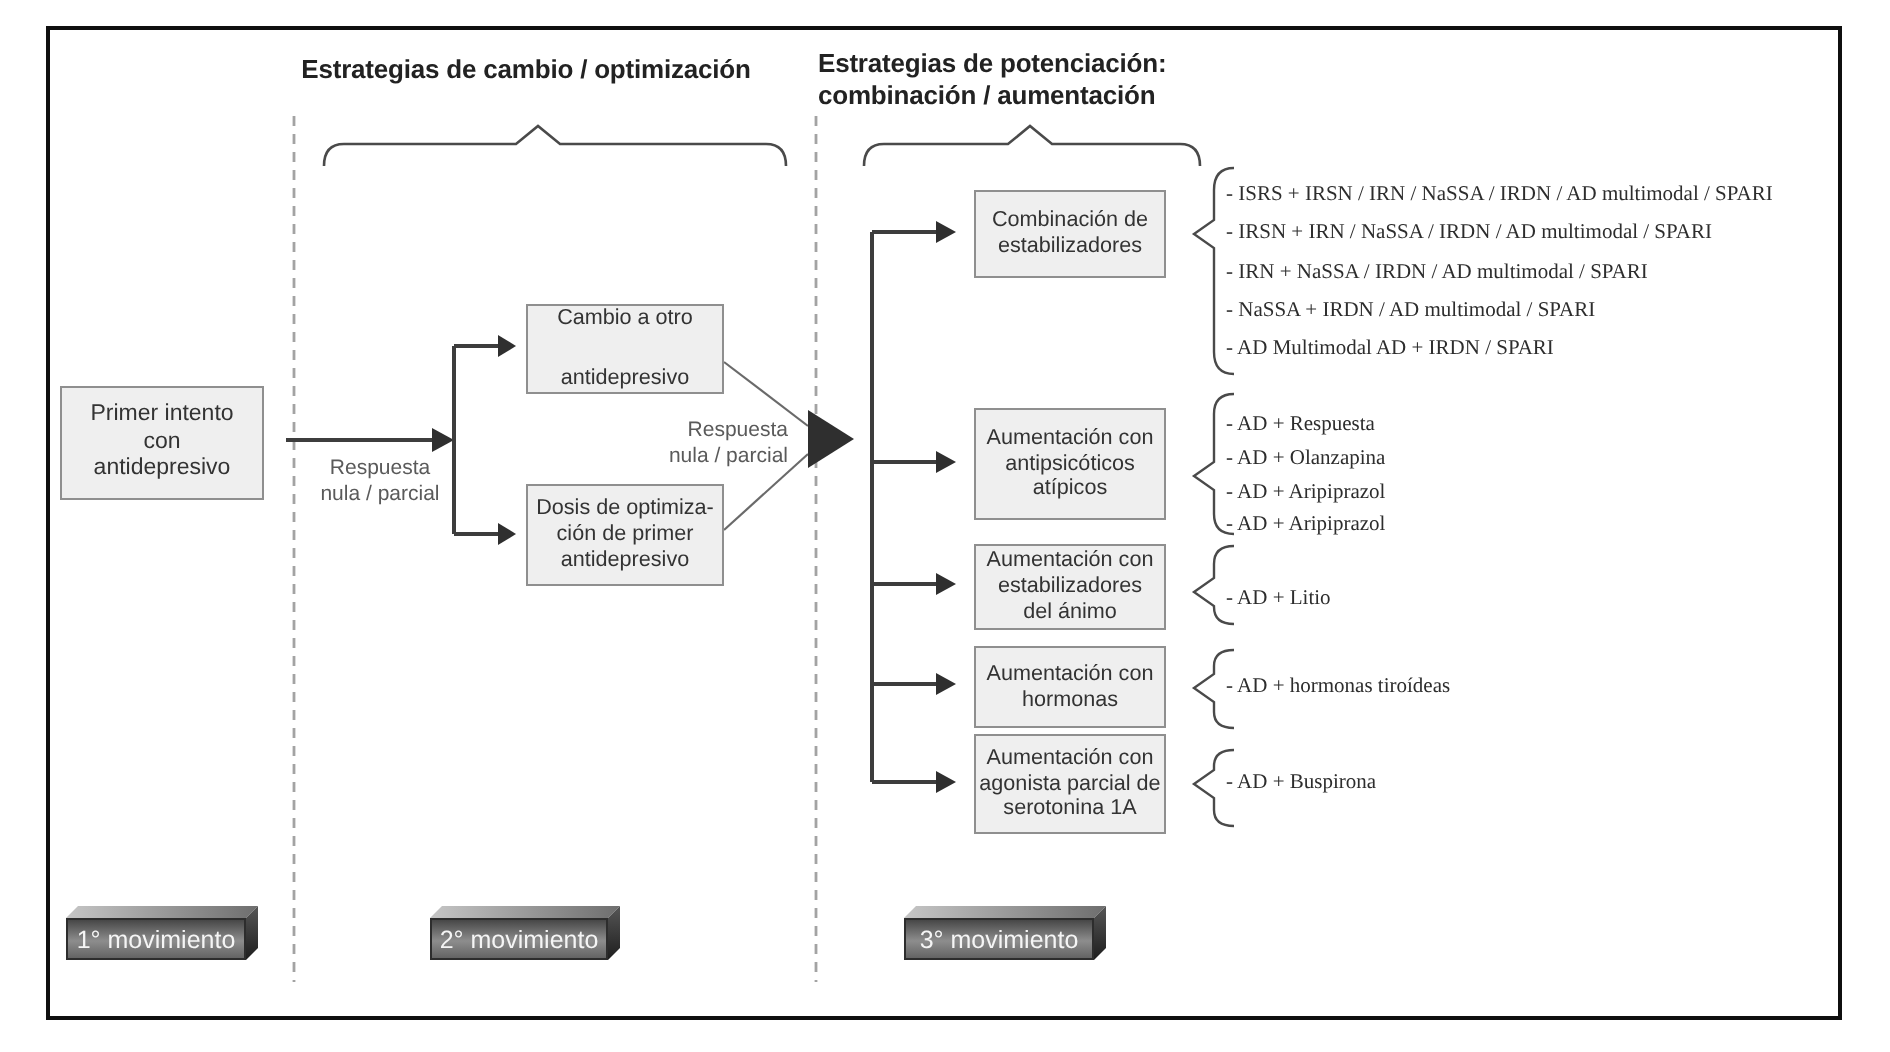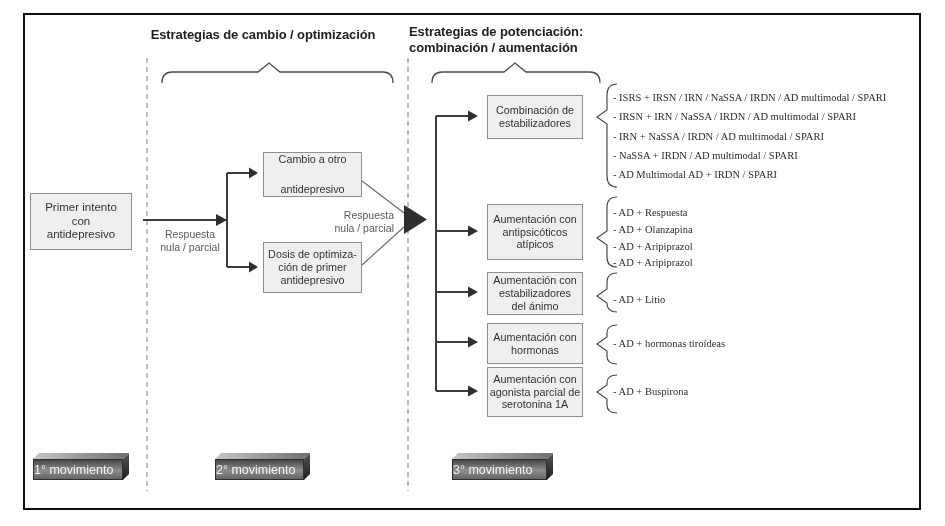--- a/index.html
+++ b/index.html
@@ -39,21 +39,21 @@
     clip-path:polygon(6px 0,100% 0,calc(100% - 6px) 100%,0 100%);
   }
   .badge::after{
     content:"";position:absolute;top:0;right:0;width:6px;height:100%;
     background:linear-gradient(180deg,#565656,#1e1e1e);
     clip-path:polygon(0 6px,100% 0,100% calc(100% - 6px),0 100%);
   }
   .badge .face{
     position:absolute;left:0;top:6px;right:6px;bottom:0;
     background:linear-gradient(180deg,#474747 0%,#8d8d8d 55%,#646464 100%);
-    border:1px solid #2d2d2d;display:flex;align-items:center;justify-content:flex-start;
+    border:1px solid #2d2d2d;display:flex;align-items:center;justify-content:center;
     color:#f5f5f5;font-size:12.5px;white-space:nowrap;
   }
 </style>
 </head>
 <body>
 
 <div class="frame"></div>
 
 <svg class="connectors" viewBox="0 0 945 526">
 

